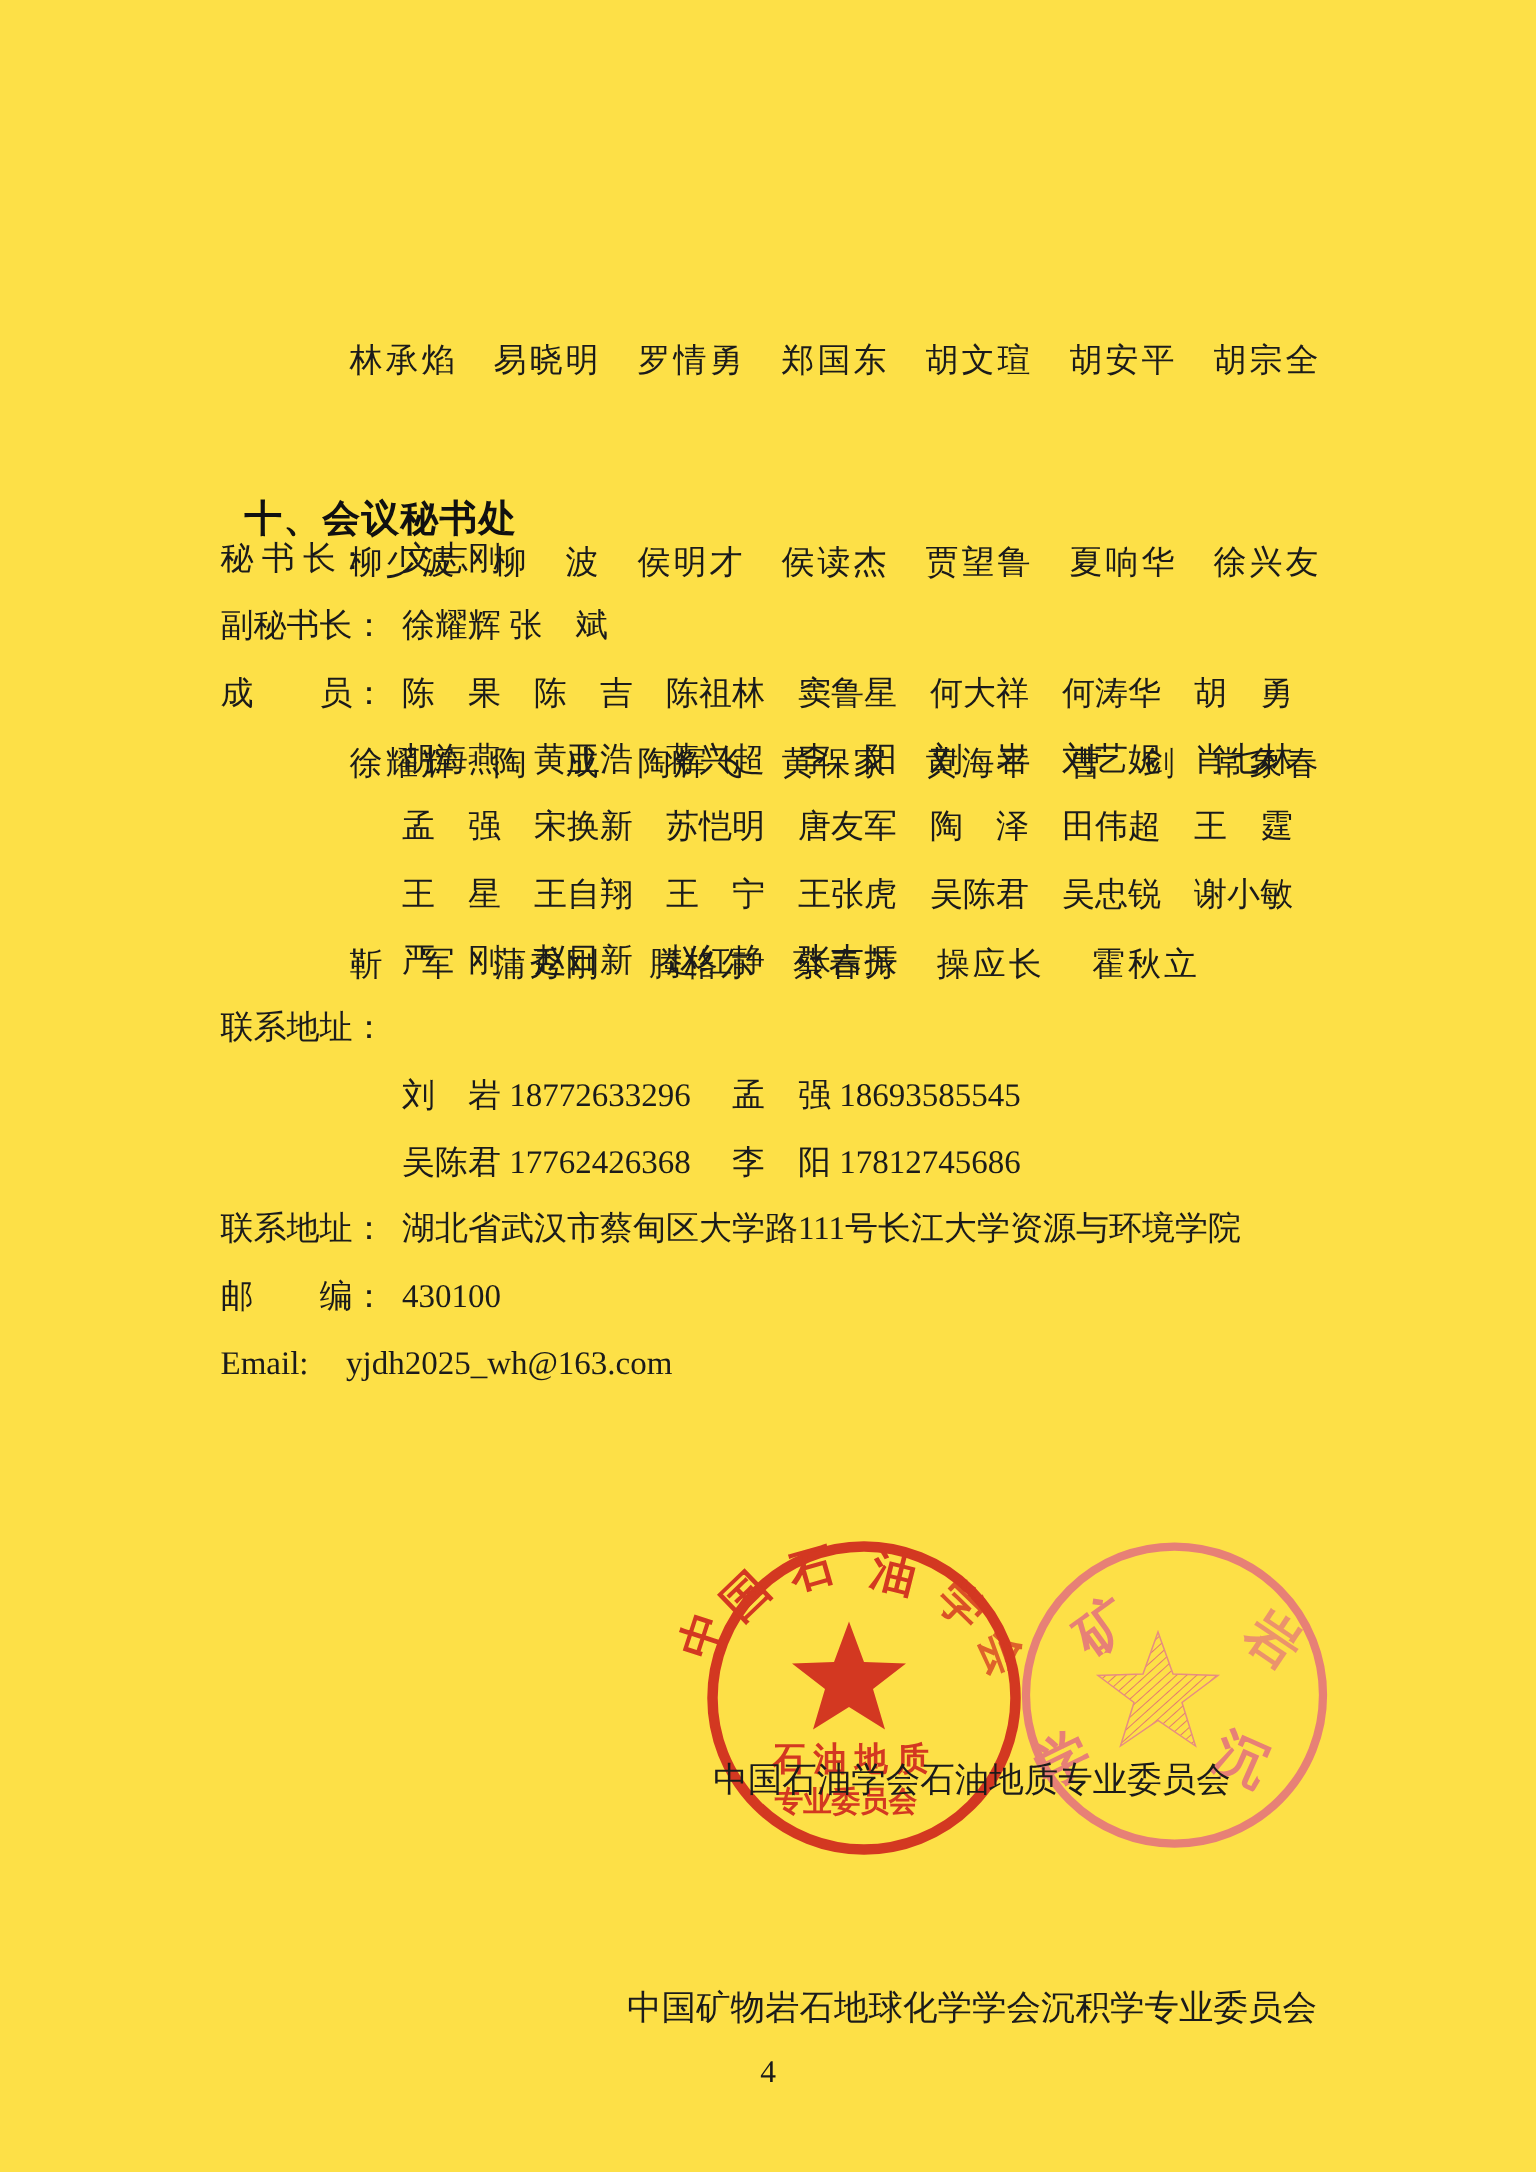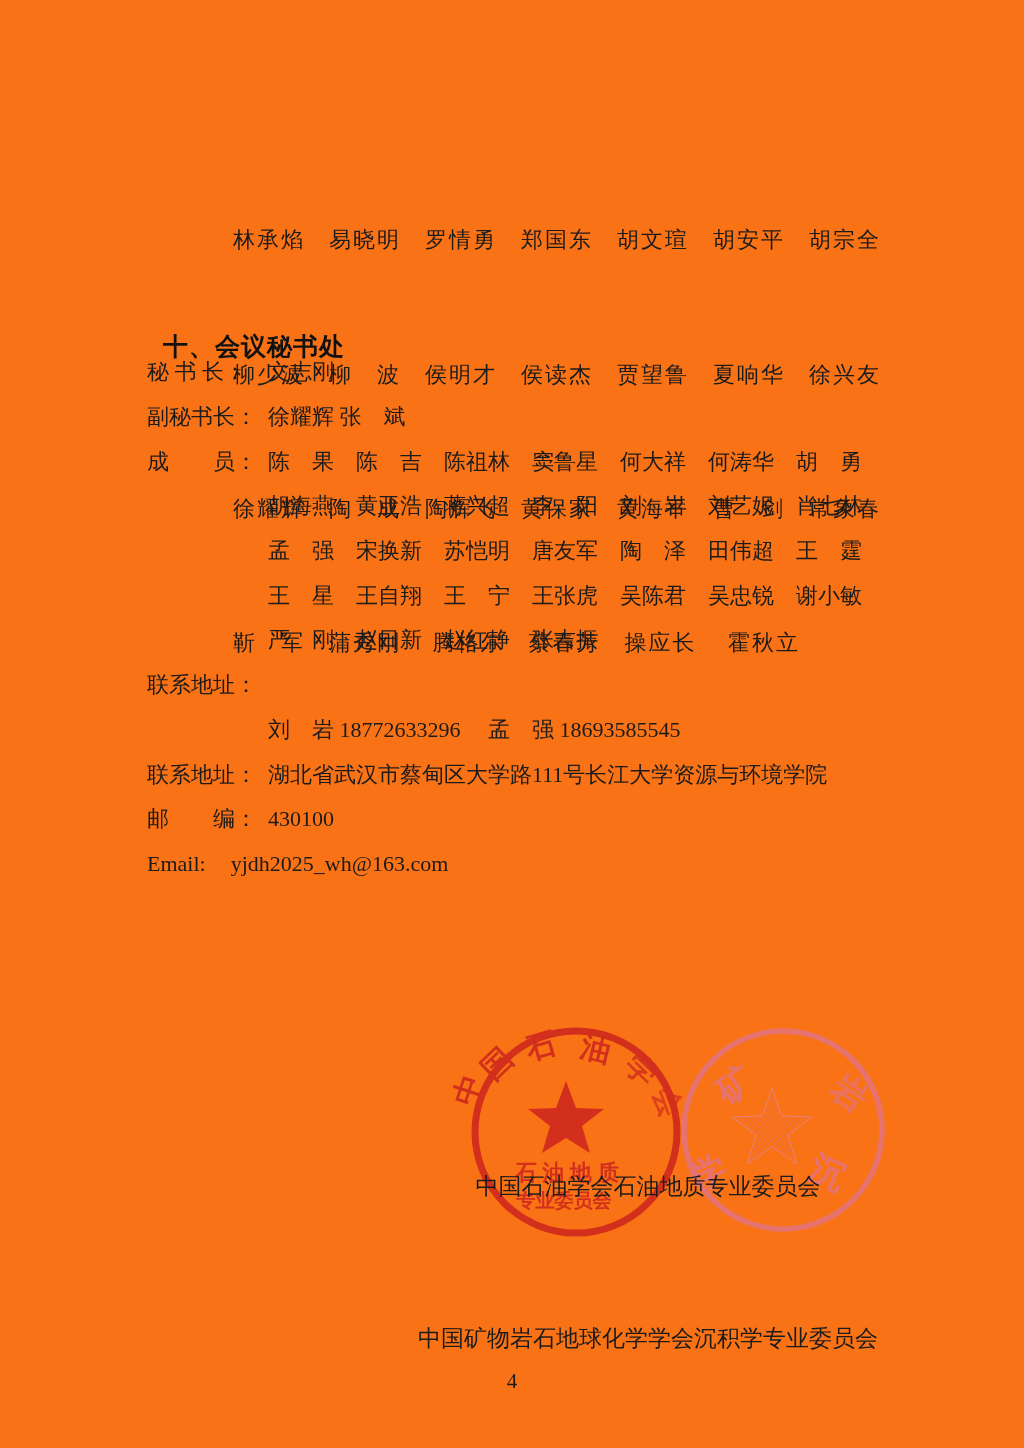--- a/index.html
+++ b/index.html
@@ -1,19 +1,19 @@
 <!DOCTYPE html>
 <html><head>
 <meta charset="utf-8">
 <style>
   html,body{margin:0;padding:0;background:#ffffff;}
   .page{
     position:relative;
     width:1024px;height:1448px;
-    background:#f97316;
+    background:#fde047;
     overflow:hidden;
     font-family:"Liberation Serif","DejaVu Serif",serif;
     color:#1b1b1b;
   }
   
   .names{
     position:absolute;left:233px;top:129px;
     font-size:22px;line-height:44.7px;letter-spacing:2px;
     white-space:pre;
   }
@@ -97,20 +97,24 @@
       <span class="fvalue">严　刚　赵日新　赵红静　张吉振</span>
     </div>
 
     <div class="frow">
       <span class="flabel">联系地址：</span>
     </div>
     <div class="frow">
       <span class="flabel"></span>
       <span class="fvalue">刘　岩 18772633296　 孟　强 18693585545</span>
     </div>
+    <div class="frow">
+      <span class="flabel"></span>
+      <span class="fvalue">吴陈君 17762426368　 李　阳 17812745686</span>
+    </div>
 
     <div class="frow">
       <span class="flabel">联系地址：</span>
       <span class="fvalue">湖北省武汉市蔡甸区大学路111号长江大学资源与环境学院</span>
     </div>
 
     <div class="frow">
       <span class="flabel">邮　　编：</span>
       <span class="fvalue">430100</span>
     </div>

